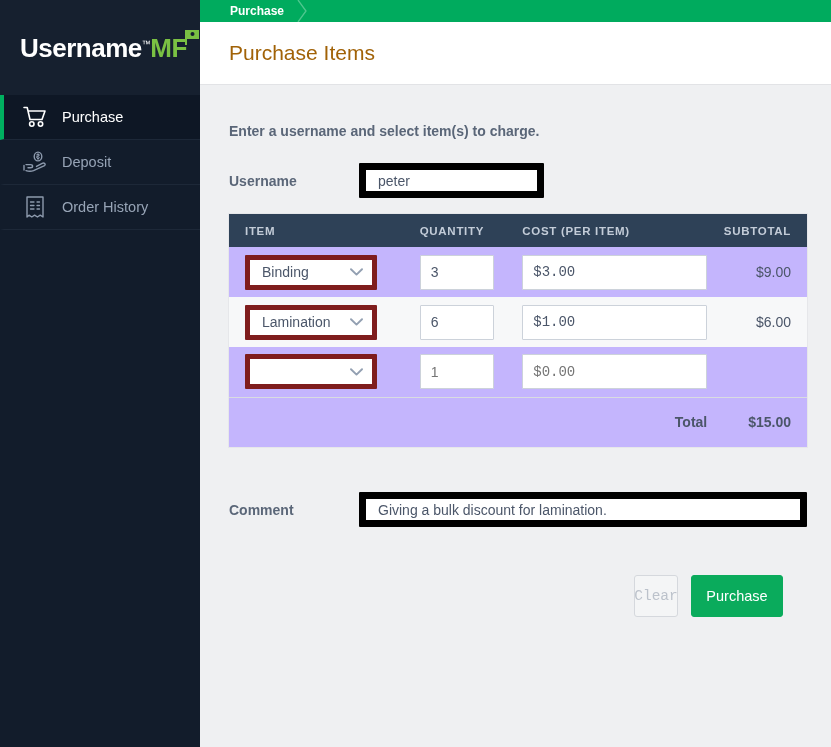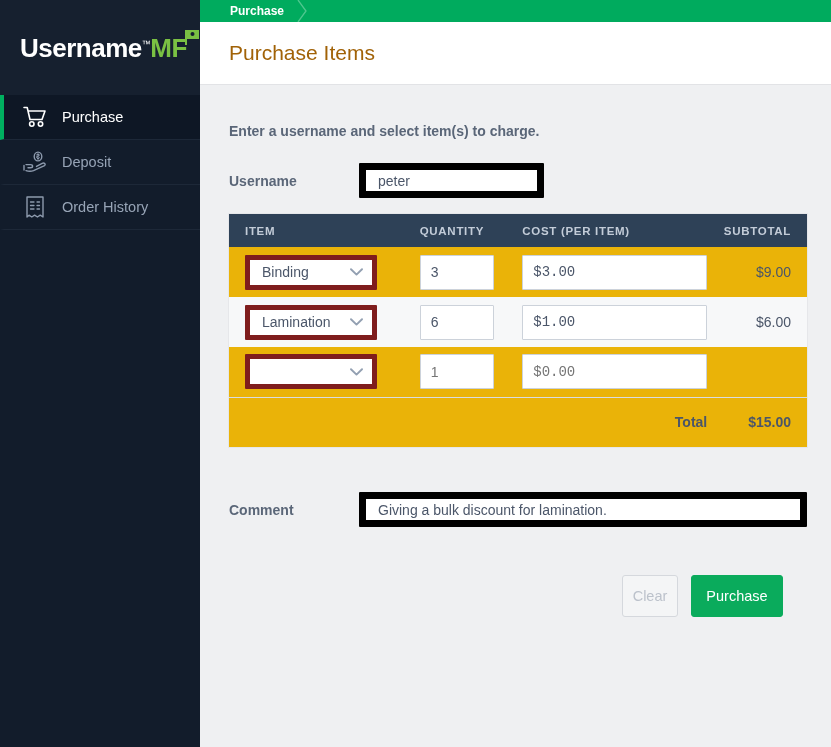--- a/index.html
+++ b/index.html
@@ -180,21 +180,21 @@
   }
   .radio-label {
     color: #5a6678;
     font-size: 14px;
   }
 
   
   .items-table {
     width: 578px;
     border-collapse: collapse;
-    background: #eab308;
+    background: #c4b5fd;
     margin-top: 14px;
     box-shadow: 0 0 0 1px #e6e7ea;
   }
   .items-table thead th {
     background: #2e4157;
     color: #c3ccd8;
     font-size: 11.5px;
     font-weight: bold;
     letter-spacing: 0.7px;
     text-align: left;
@@ -293,25 +293,26 @@
   .btn {
     height: 42px;
     font-size: 14.5px;
     font-family: "Liberation Sans", sans-serif;
     border-radius: 3px;
     cursor: pointer;
     display: inline-flex;
     align-items: center; justify-content: center;
   }
   .btn-clear {
-    width: 56px;
+    width: 44px;
     background: #f4f5f6;
     border: 1px solid #d5d8dd;
     color: #bcc2cb;
     margin-right: 13px;
+    font-family: Liberation Mono, monospace;
   }
   .btn-purchase {
     width: 92px;
     background: #0aab5c;
     border: 1px solid #0aab5c;
     color: #ffffff;
   }
 </style>
 </head>
 <body>

